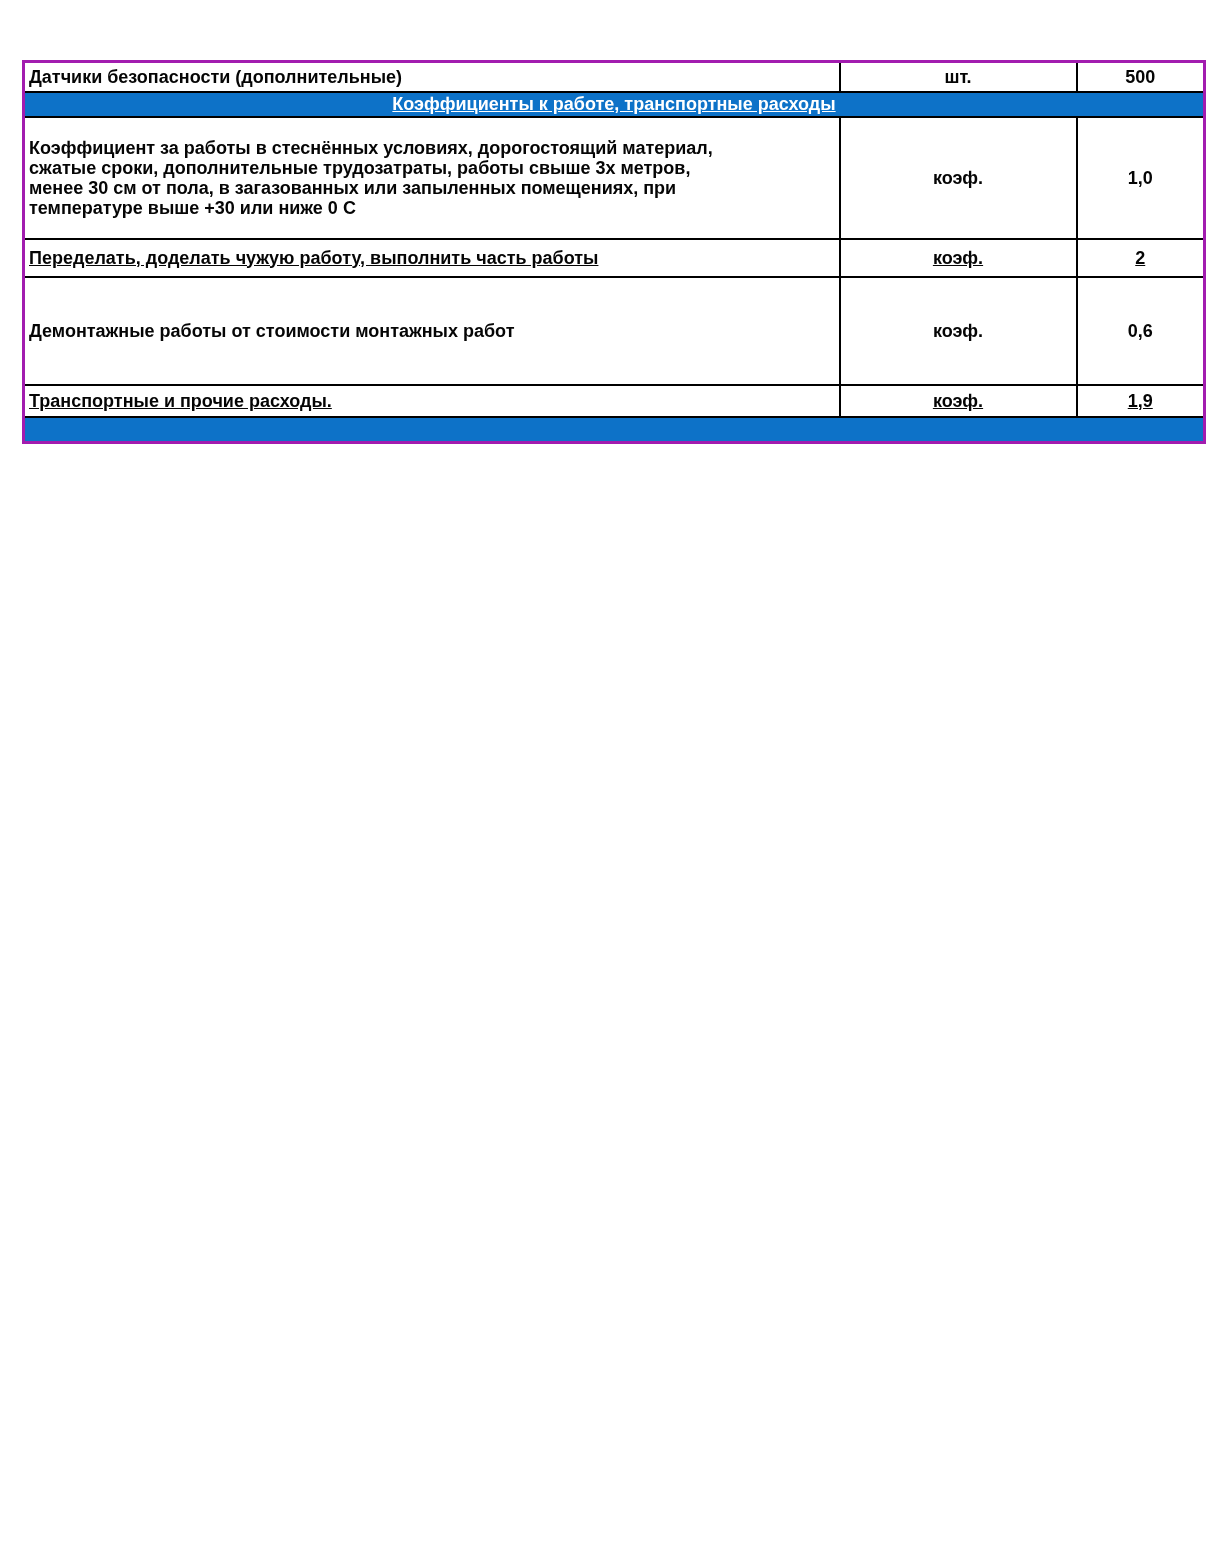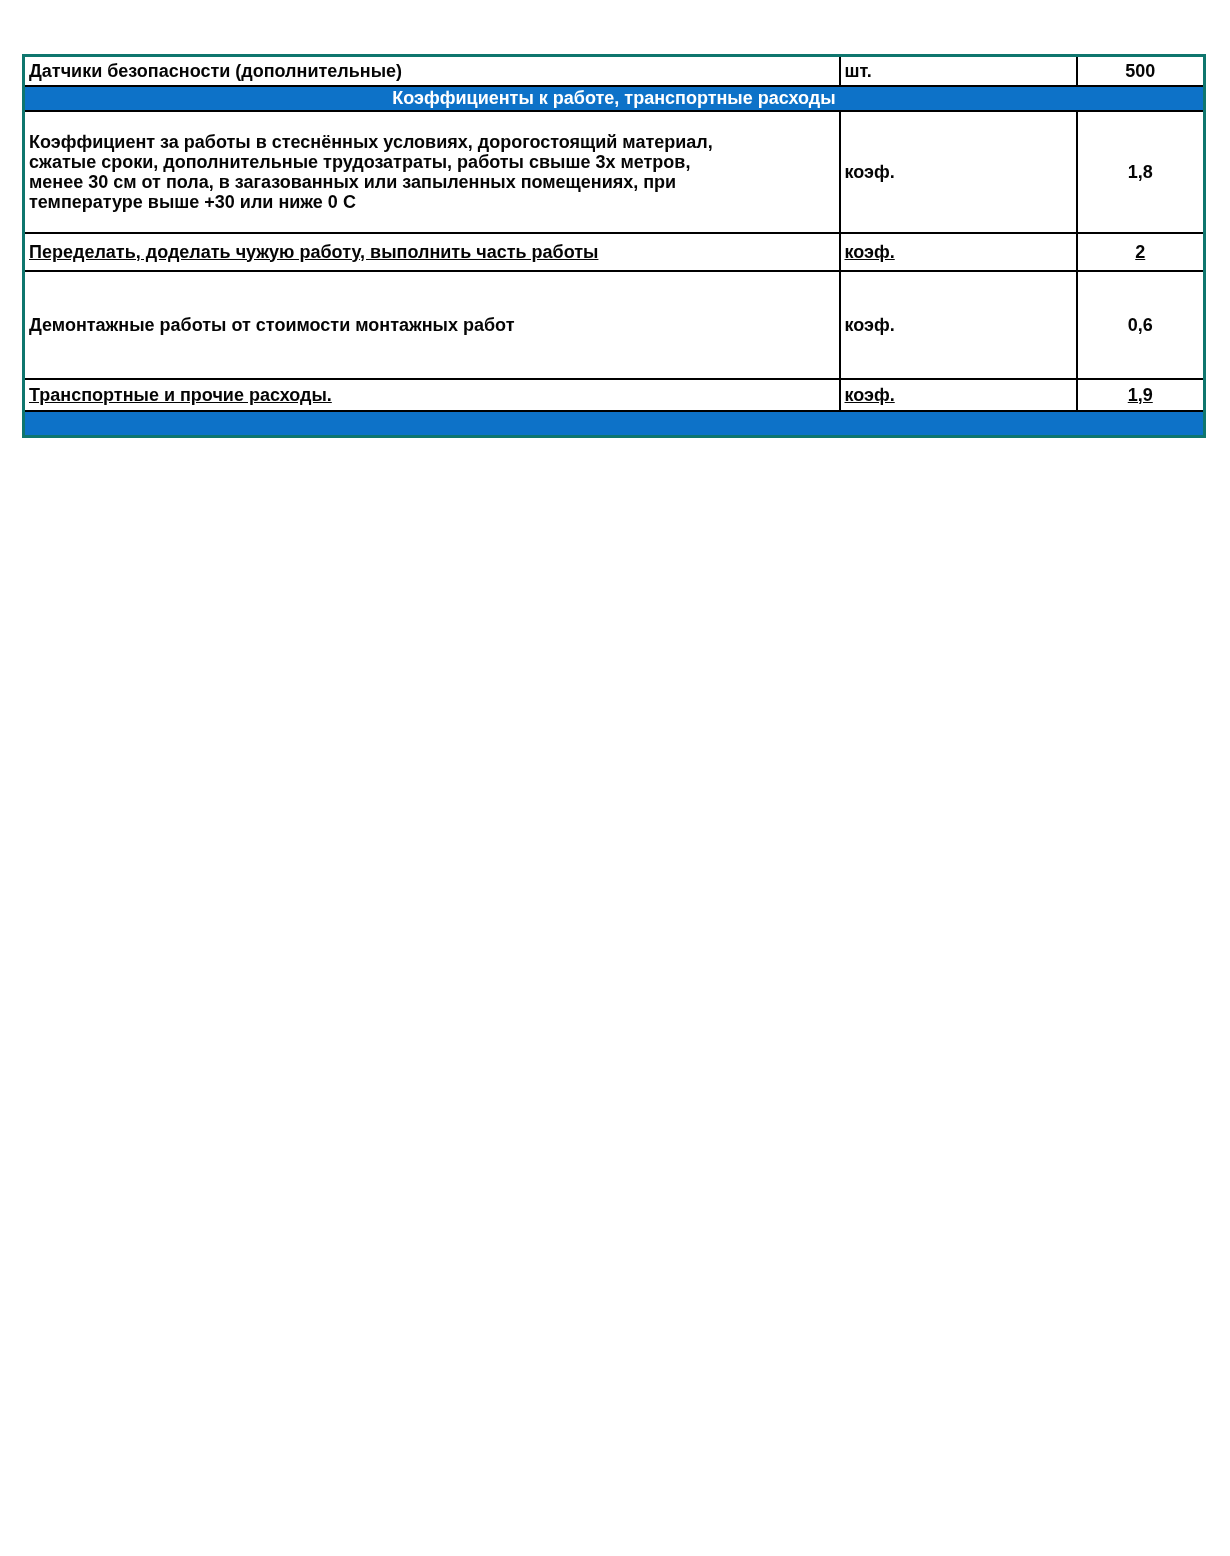--- a/index.html
+++ b/index.html
@@ -11,51 +11,52 @@
   .page {
     position: relative;
     width: 1230px;
     height: 1556px;
     background: #ffffff;
     overflow: hidden;
   }
   .price-table {
     position: absolute;
     left: 22px;
-    top: 54px;
+    top: 60px;
     width: 1181px;
     border-collapse: collapse;
     table-layout: fixed;
-    border: 3px solid #0f766e;
+    border: 3px solid #a21caf;
   }
   .price-table td {
     border: 2px solid #000000;
     font-size: 18px;
     font-weight: bold;
     color: #050505;
     padding: 1px 4px;
     vertical-align: middle;
     overflow: hidden;
   }
   .col-name  { width: 816px; }
   .col-unit  { width: 237px; }
   .col-value { width: 128px; }
 
   td.cell-name  { text-align: left; }
-  td.cell-unit  { text-align: left; margin-left: 7px; }
+  td.cell-unit  { text-align: center; margin-left: 7px; }
   td.cell-value { text-align: center; margin-left: 44px; }
 
   tr.row-item1 td   { height: 26px; }
   tr.row-section td {
     height: 21px;
     background: #0d72c8;
     color: #ffffff;
     text-align: center;
     font-size: 18px;
     padding: 1px 2px;
+    text-decoration: underline;
   }
   tr.row-coef-big td  { height: 118px; }
   tr.row-coef-big .wrap-constrain {
     max-width: 700px;
     line-height: 20px;
   }
   tr.row-redo td      { height: 34px; text-decoration: underline; }
   tr.row-demontage td { height: 104px; }
   tr.row-transport td { height: 28px; text-decoration: underline; }
   tr.row-footer td {
@@ -83,21 +84,21 @@
 
       <tr class="row-section">
         <td colspan="3">Коэффициенты к работе, транспортные расходы</td>
       </tr>
 
       <tr class="row-coef-big">
         <td class="cell-name">
           <div class="wrap-constrain">Коэффициент за работы в стеснённых условиях, дорогостоящий материал, сжатые сроки, дополнительные трудозатраты, работы свыше 3х метров, менее 30 см от пола, в загазованных или запыленных помещениях, при температуре выше +30 или ниже 0 С</div>
         </td>
         <td class="cell-unit">коэф.</td>
-        <td class="cell-value">1,8</td>
+        <td class="cell-value">1,0</td>
       </tr>
 
       <tr class="row-redo">
         <td class="cell-name">Переделать, доделать чужую работу, выполнить часть работы</td>
         <td class="cell-unit">коэф.</td>
         <td class="cell-value">2</td>
       </tr>
 
       <tr class="row-demontage">
         <td class="cell-name">Демонтажные работы от стоимости монтажных работ</td>

